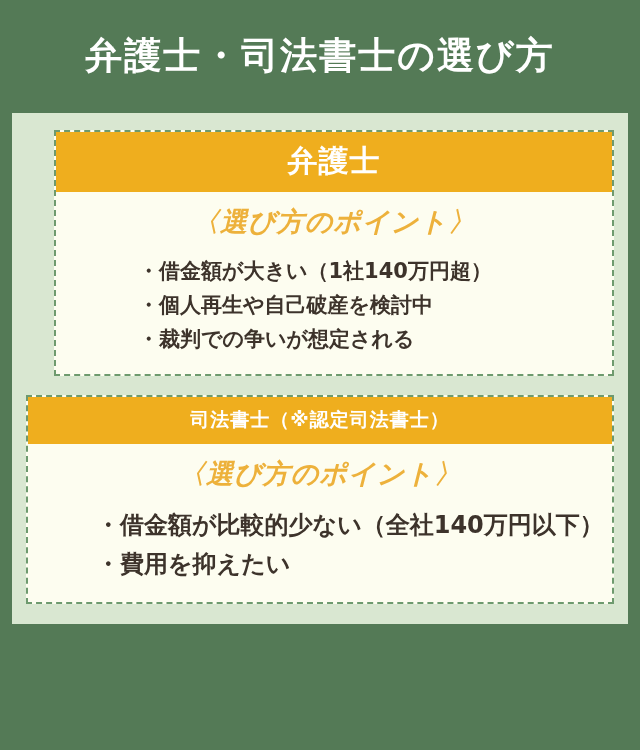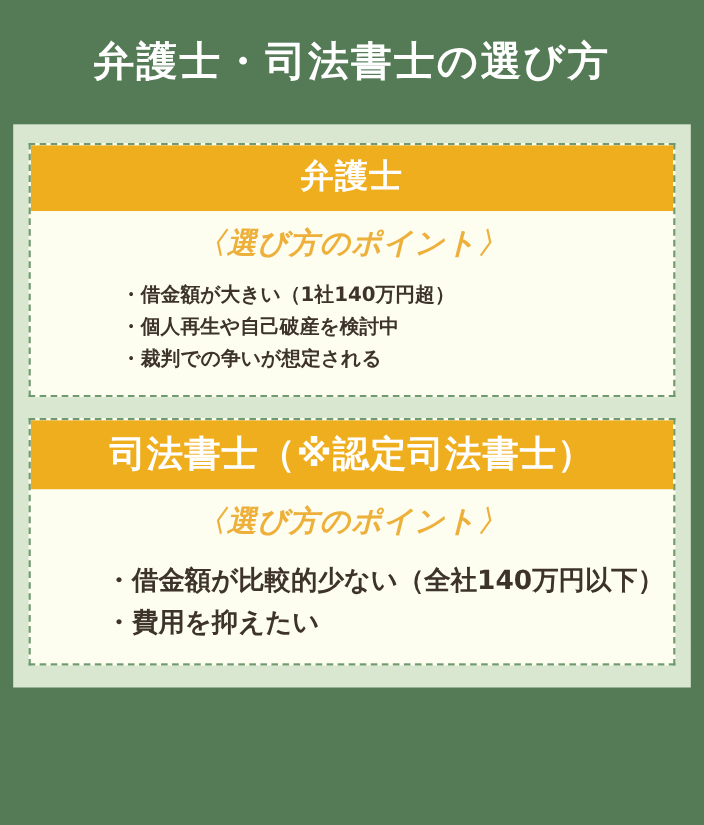--- a/index.html
+++ b/index.html
@@ -86,41 +86,42 @@
     line-height: 1.2;
     margin-bottom: 16px;
     white-space: nowrap;
     font-style: italic;
   }
   .bullet-list {
     list-style: none;
     margin: 0;
     padding: 0 0 0 72px;
     color: #3d332b;
-    font-size: 18px;
+    font-size: 21px;
     font-weight: 700;
     line-height: 1.62;
   }
   .bullet-list.wide {
     padding-left: 58px;
     font-size: 24px;
   }
   .bullet-list li {
     white-space: nowrap;
   }
   .bullet-list li::before {
     content: "・";
     display: inline;
   }
   .card-2 .card-header {
-    font-size: 33px;
+    font-size: 19px;
     text-align: center;
   }
   .card-1 {
     flex: 0 0 auto;
+    margin-left: 28px;
   }
   .card-2 {
     flex: 1 1 auto;
   }
 </style>
 </head>
 <body>
 
 <div class="infographic">
 

